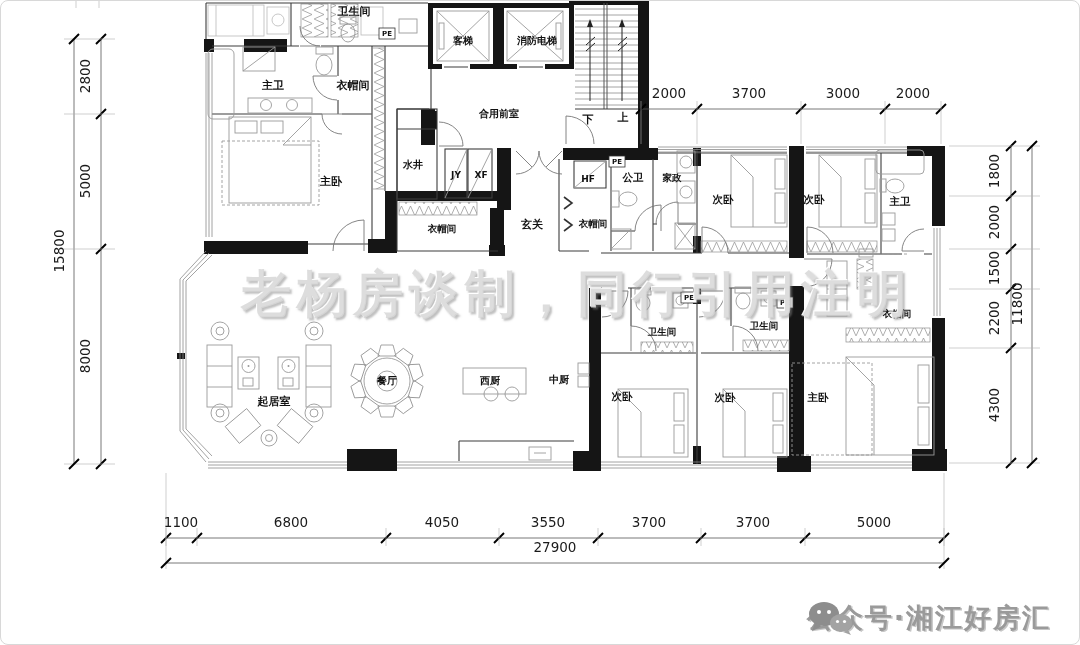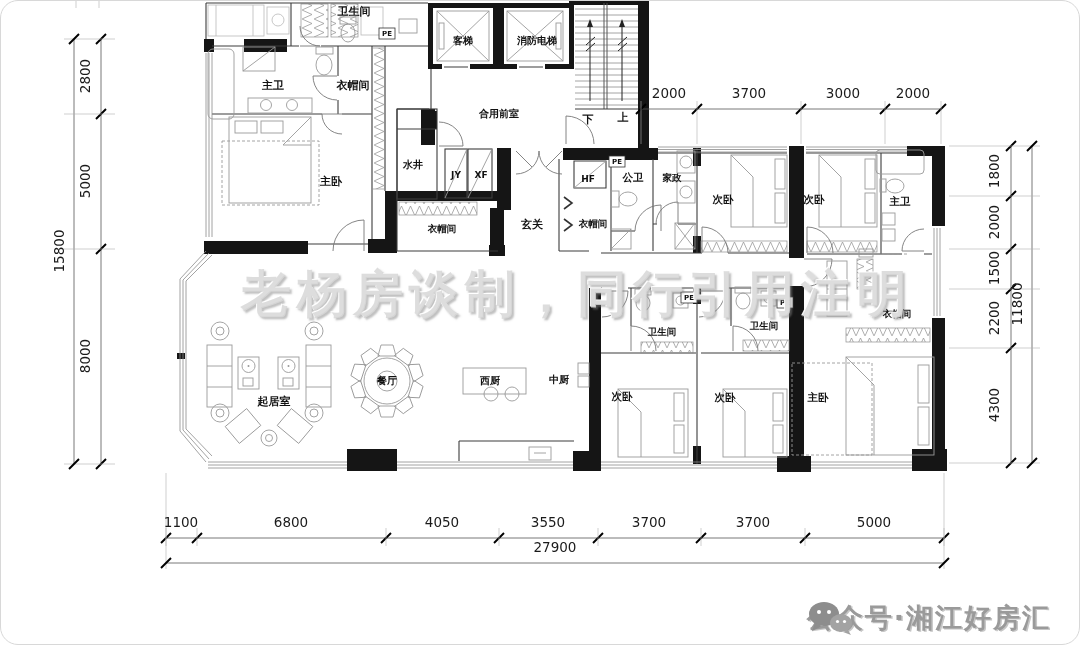--- a/index.html
+++ b/index.html
@@ -1,17 +1,17 @@
 <!DOCTYPE html>
 <html><head>
 <meta charset="utf-8">
 <style>
   html,body{margin:0;padding:0;background:#fff;}
   #canvas{position:relative;width:1078px;height:643px;background:#fff;border:1px solid #d8d8d8;
-          border-radius:18px;overflow:hidden;font-family:"DejaVu Sans","Liberation Sans",sans-serif;}
+          border-radius:8px;overflow:hidden;font-family:"DejaVu Sans","Liberation Sans",sans-serif;}
   svg{position:absolute;left:0;top:0;}
   .wm{position:absolute;left:0;width:100%;text-align:center;font-weight:700;
       color:rgba(215,215,215,0.85);letter-spacing:6px;
       text-shadow:-1px -1px 0 rgba(255,255,255,.95), 2px 2px 2px rgba(130,130,130,.5);
       pointer-events:none;white-space:nowrap;}
   #wm1{top:260px;font-size:50px;padding-left:37px;}
   #wm2{top:316px;font-size:50px;}
   #footer-logo{position:absolute;right:28px;bottom:8px;display:flex;align-items:center;gap:6px;}
   #footer-logo .lg-text{font-size:27px;font-weight:700;color:#9a9a9a;letter-spacing:2px;
       text-shadow:1.5px .5px 0 #c6c6c6;}

